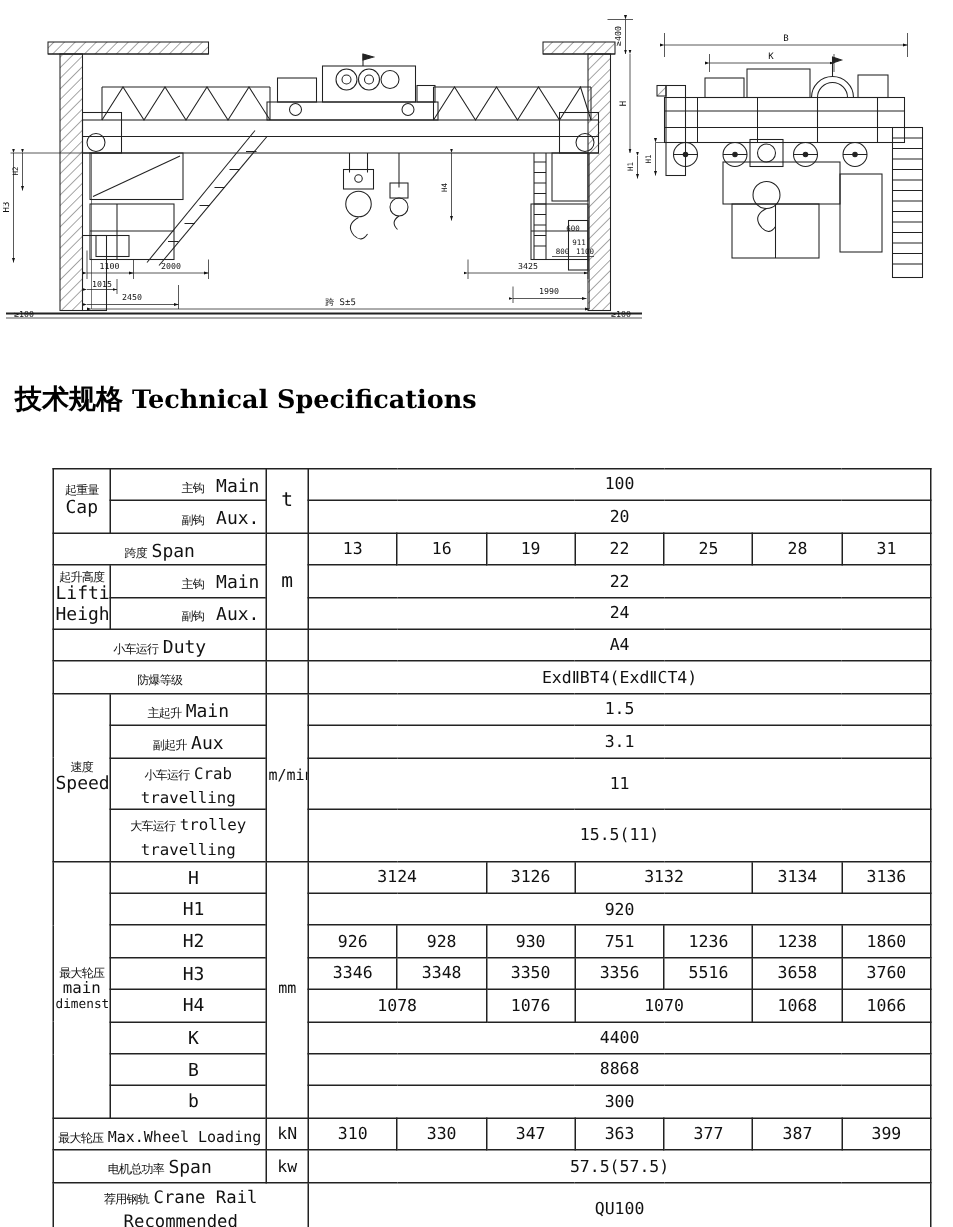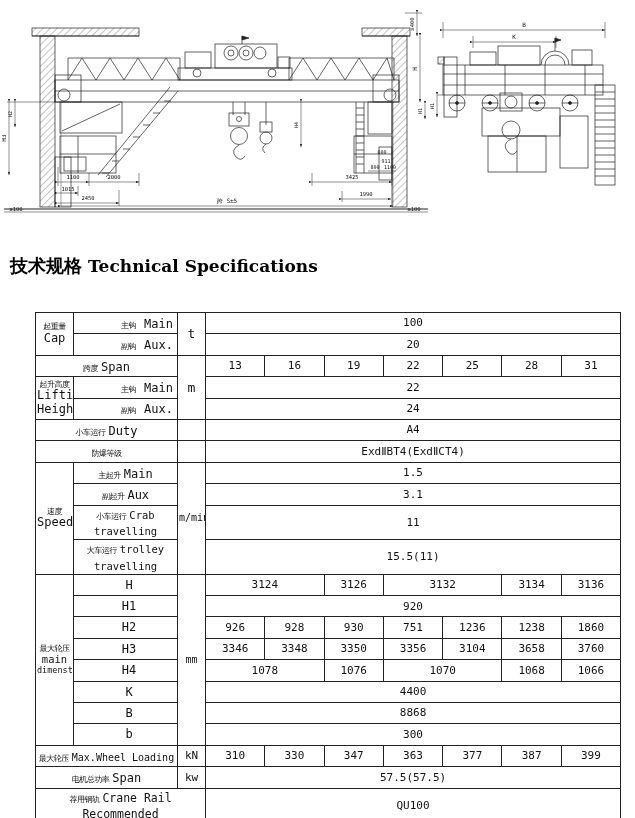--- a/index.html
+++ b/index.html
@@ -423,21 +423,21 @@
       <td class="val">1236</td>
       <td class="val">1238</td>
       <td class="val">1860</td>
     </tr>
     <tr>
       <td class="lbl-left en" style="padding-left:8px">H3</td>
       <td class="val">3346</td>
       <td class="val">3348</td>
       <td class="val">3350</td>
       <td class="val">3356</td>
-      <td class="val">3104</td>
+      <td class="val">5516</td>
       <td class="val">3658</td>
       <td class="val">3760</td>
     </tr>
     <tr>
       <td class="lbl-left en" style="padding-left:8px">H4</td>
       <td colspan="2" class="val">1078</td>
       <td class="val">1076</td>
       <td colspan="2" class="val">1070</td>
       <td class="val">1068</td>
       <td class="val">1066</td>

